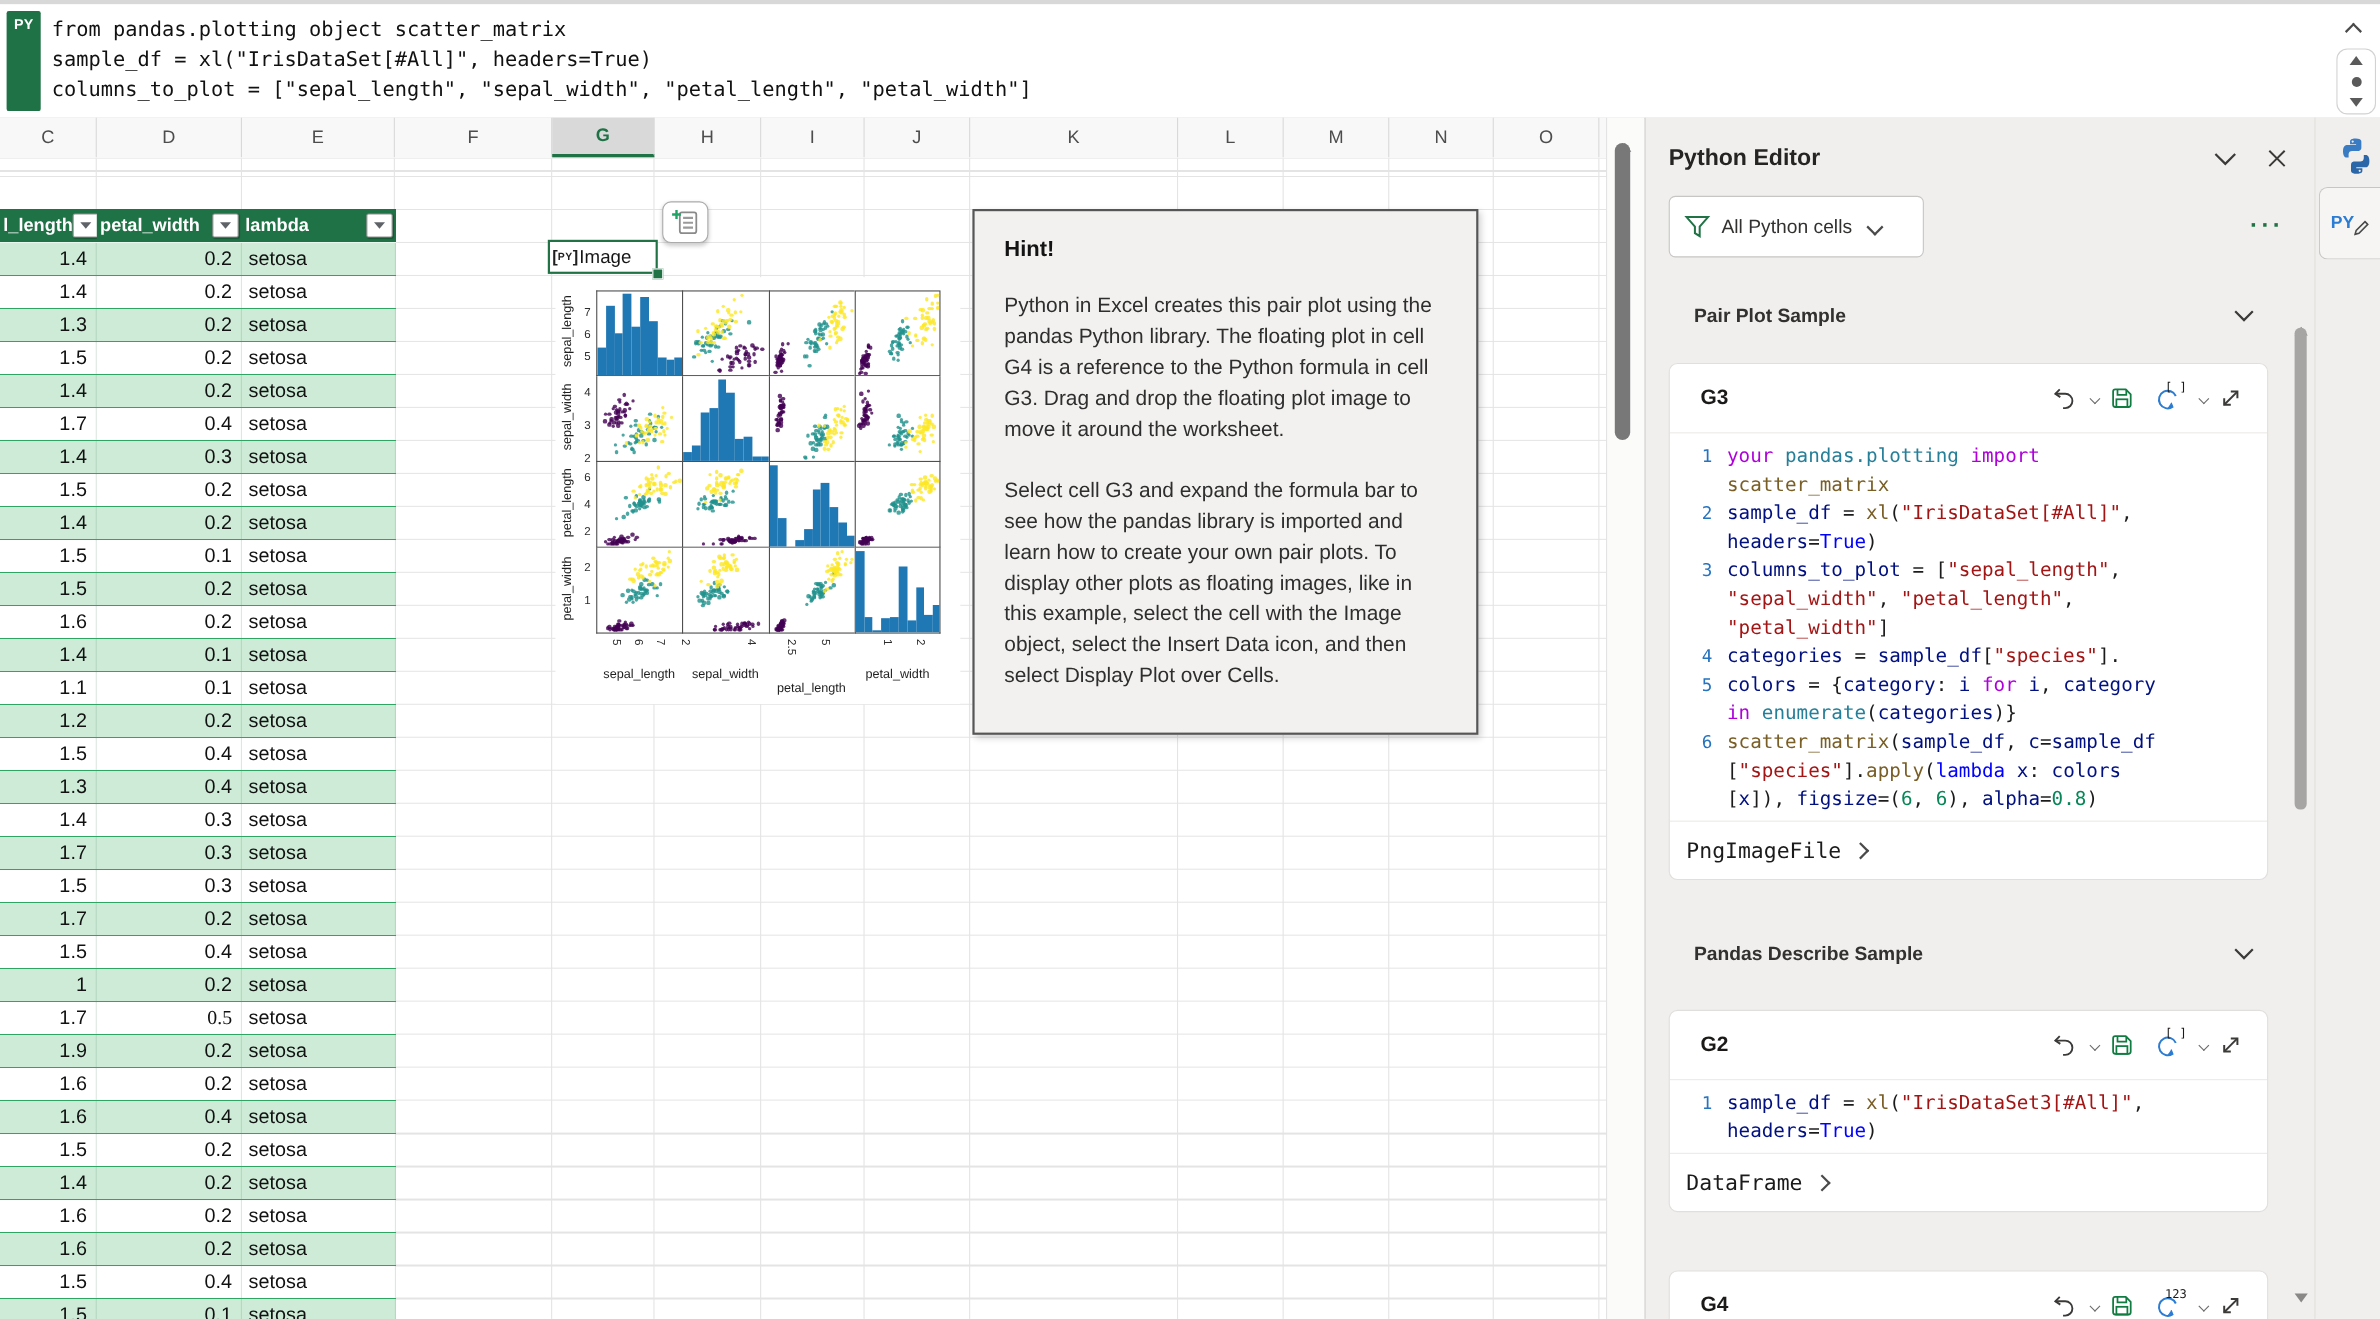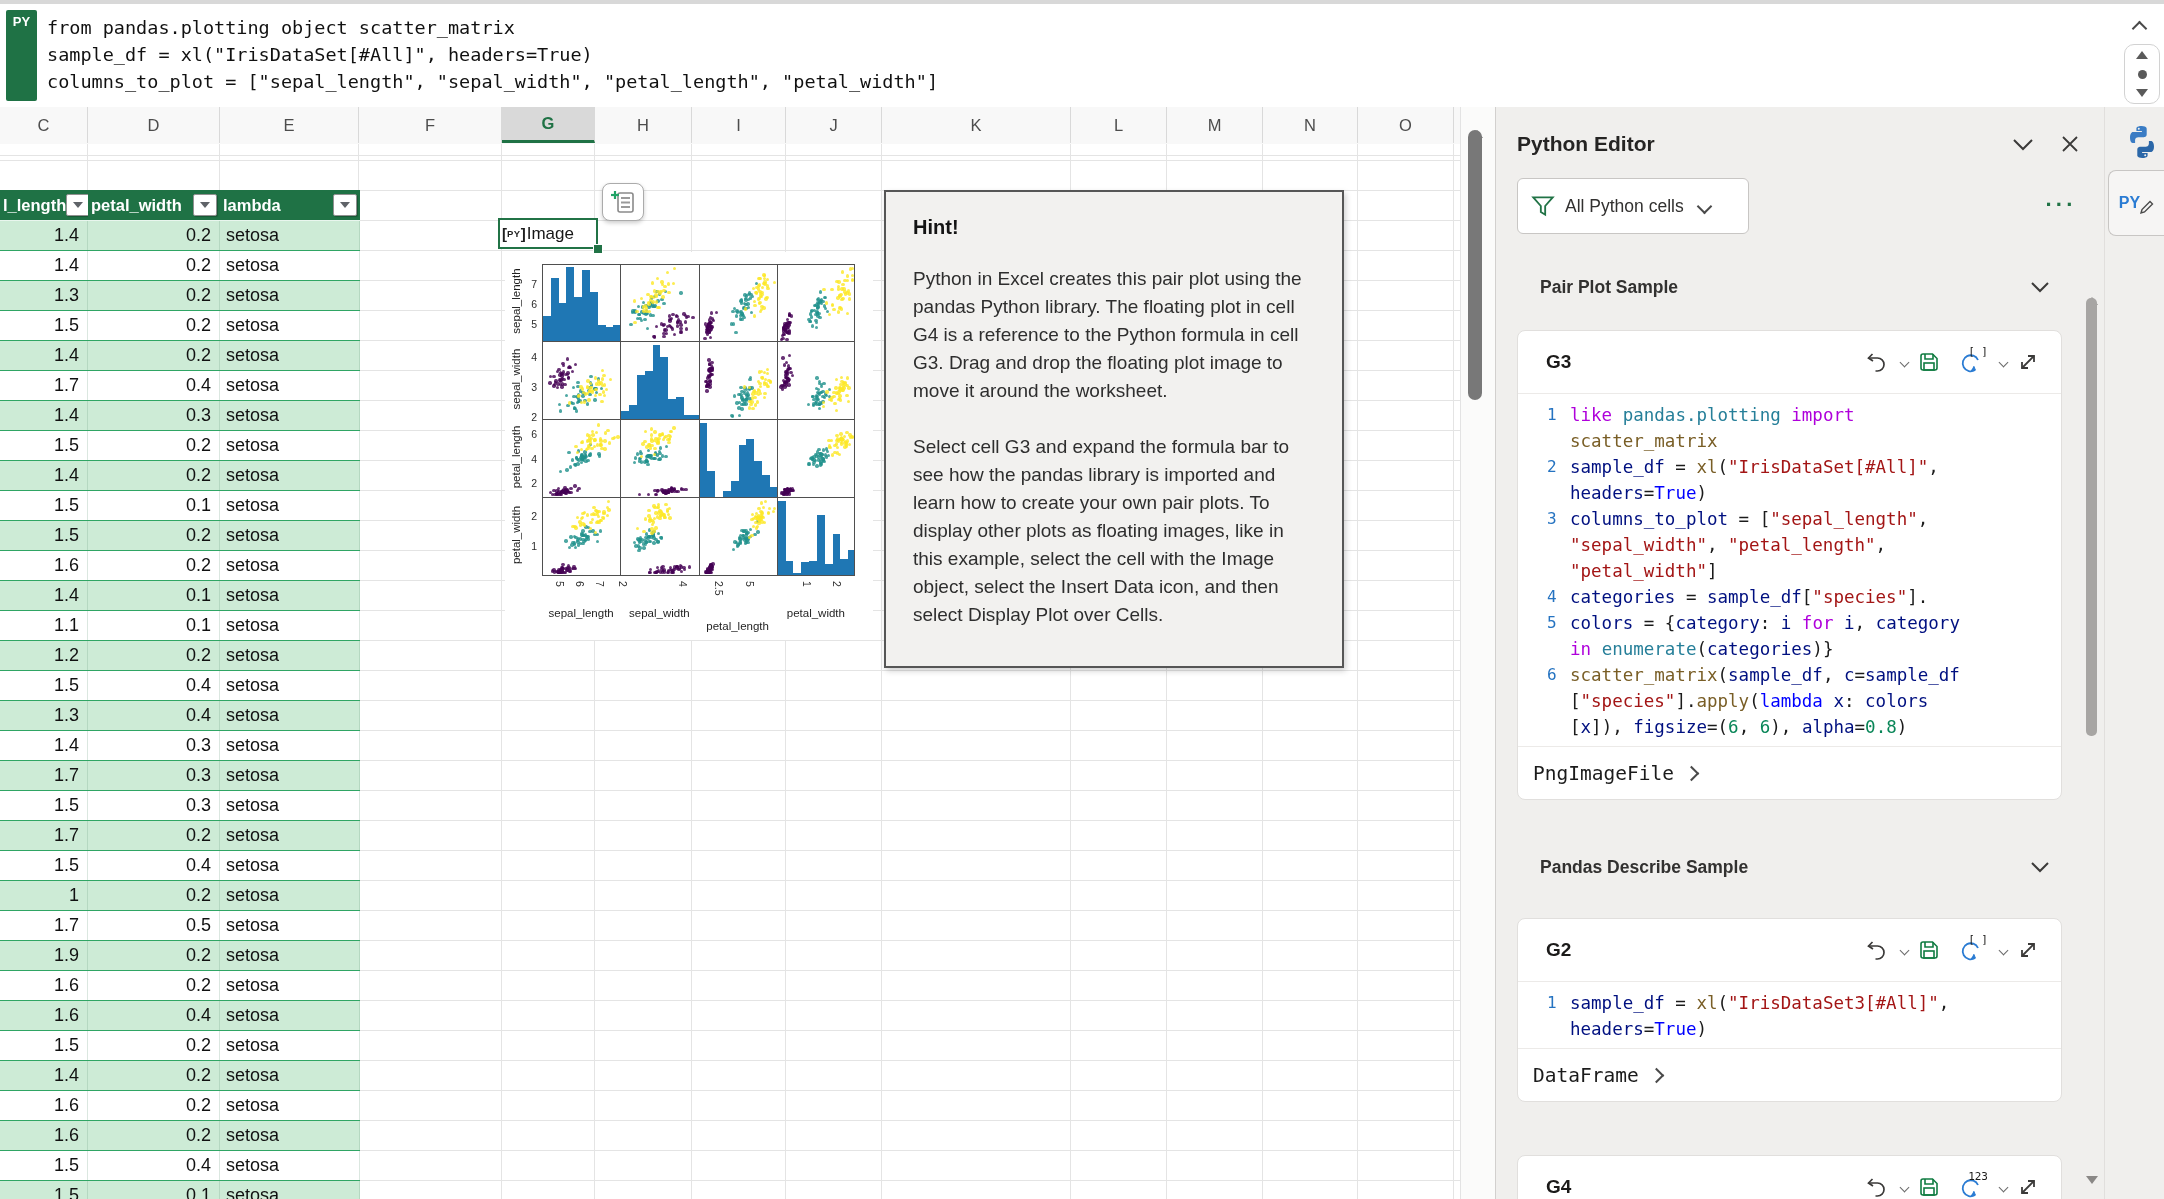--- a/index.html
+++ b/index.html
@@ -297,21 +297,21 @@
       <div class="c num" style="width: 132px;">0.4</div>
       <div class="c txt" style="width: 140px;">setosa</div>
     </div>
     <div class="t-row band">
       <div class="c num" style="width: 88px;">1</div>
       <div class="c num" style="width: 132px;">0.2</div>
       <div class="c txt" style="width: 140px;">setosa</div>
     </div>
     <div class="t-row">
       <div class="c num" style="width: 88px;">1.7</div>
-      <div class="c num" style="width: 132px;">0.5</div>
+      <div class="c num" style="width: 132px; font-family: Liberation Serif, serif;">0.5</div>
       <div class="c txt" style="width: 140px;">setosa</div>
     </div>
     <div class="t-row band">
       <div class="c num" style="width: 88px;">1.9</div>
       <div class="c num" style="width: 132px;">0.2</div>
       <div class="c txt" style="width: 140px;">setosa</div>
     </div>
     <div class="t-row">
       <div class="c num" style="width: 88px;">1.6</div>
       <div class="c num" style="width: 132px;">0.2</div>
@@ -1984,21 +1984,21 @@
           <span class="icon">
             <svg width="22" height="22" viewBox="0 0 22 22" fill="none" stroke="#3b3a39" stroke-width="1.8">
               <path d="M5 17 L17 5"></path>
               <path d="M11 5 H17 V11"></path>
               <path d="M11 17 H5 V11"></path>
             </svg>
           </span>
         </span>
       </div>
       <div class="code-area">
-        <div class="code-row"><span class="ln">1</span><span><span class="tk-k">like</span><span class="tk-p"> </span><span class="tk-m">pandas.plotting</span><span class="tk-p"> </span><span class="tk-k">import</span></span></div>
+        <div class="code-row"><span class="ln">1</span><span><span class="tk-k">your</span><span class="tk-p"> </span><span class="tk-m">pandas.plotting</span><span class="tk-p"> </span><span class="tk-k">import</span></span></div>
         <div class="code-row"><span class="ln"></span><span><span class="tk-f">scatter_matrix</span></span></div>
         <div class="code-row"><span class="ln">2</span><span><span class="tk-v">sample_df</span><span class="tk-p"> = </span><span class="tk-f">xl</span><span class="tk-p">(</span><span class="tk-s">"IrisDataSet[#All]"</span><span class="tk-p">,</span></span></div>
         <div class="code-row"><span class="ln"></span><span><span class="tk-v">headers</span><span class="tk-p">=</span><span class="tk-b">True</span><span class="tk-p">)</span></span></div>
         <div class="code-row"><span class="ln">3</span><span><span class="tk-v">columns_to_plot</span><span class="tk-p"> = [</span><span class="tk-s">"sepal_length"</span><span class="tk-p">,</span></span></div>
         <div class="code-row"><span class="ln"></span><span><span class="tk-s">"sepal_width"</span><span class="tk-p">, </span><span class="tk-s">"petal_length"</span><span class="tk-p">,</span></span></div>
         <div class="code-row"><span class="ln"></span><span><span class="tk-s">"petal_width"</span><span class="tk-p">]</span></span></div>
         <div class="code-row"><span class="ln">4</span><span><span class="tk-v">categories</span><span class="tk-p"> = </span><span class="tk-v">sample_df</span><span class="tk-p">[</span><span class="tk-s">"species"</span><span class="tk-p">].</span></span></div>
         <div class="code-row"><span class="ln">5</span><span><span class="tk-v">colors</span><span class="tk-p"> = {</span><span class="tk-v">category</span><span class="tk-p">: </span><span class="tk-v">i</span><span class="tk-p"> </span><span class="tk-k">for</span><span class="tk-p"> </span><span class="tk-v">i</span><span class="tk-p">, </span><span class="tk-v">category</span></span></div>
         <div class="code-row"><span class="ln"></span><span><span class="tk-k">in</span><span class="tk-p"> </span><span class="tk-m">enumerate</span><span class="tk-p">(</span><span class="tk-v">categories</span><span class="tk-p">)}</span></span></div>
         <div class="code-row"><span class="ln">6</span><span><span class="tk-f">scatter_matrix</span><span class="tk-p">(</span><span class="tk-v">sample_df</span><span class="tk-p">, </span><span class="tk-v">c</span><span class="tk-p">=</span><span class="tk-v">sample_df</span></span></div>

